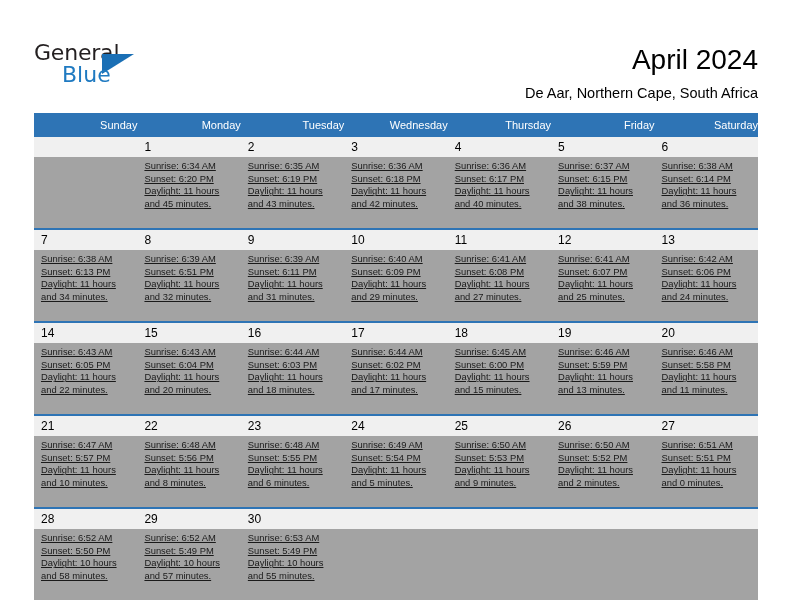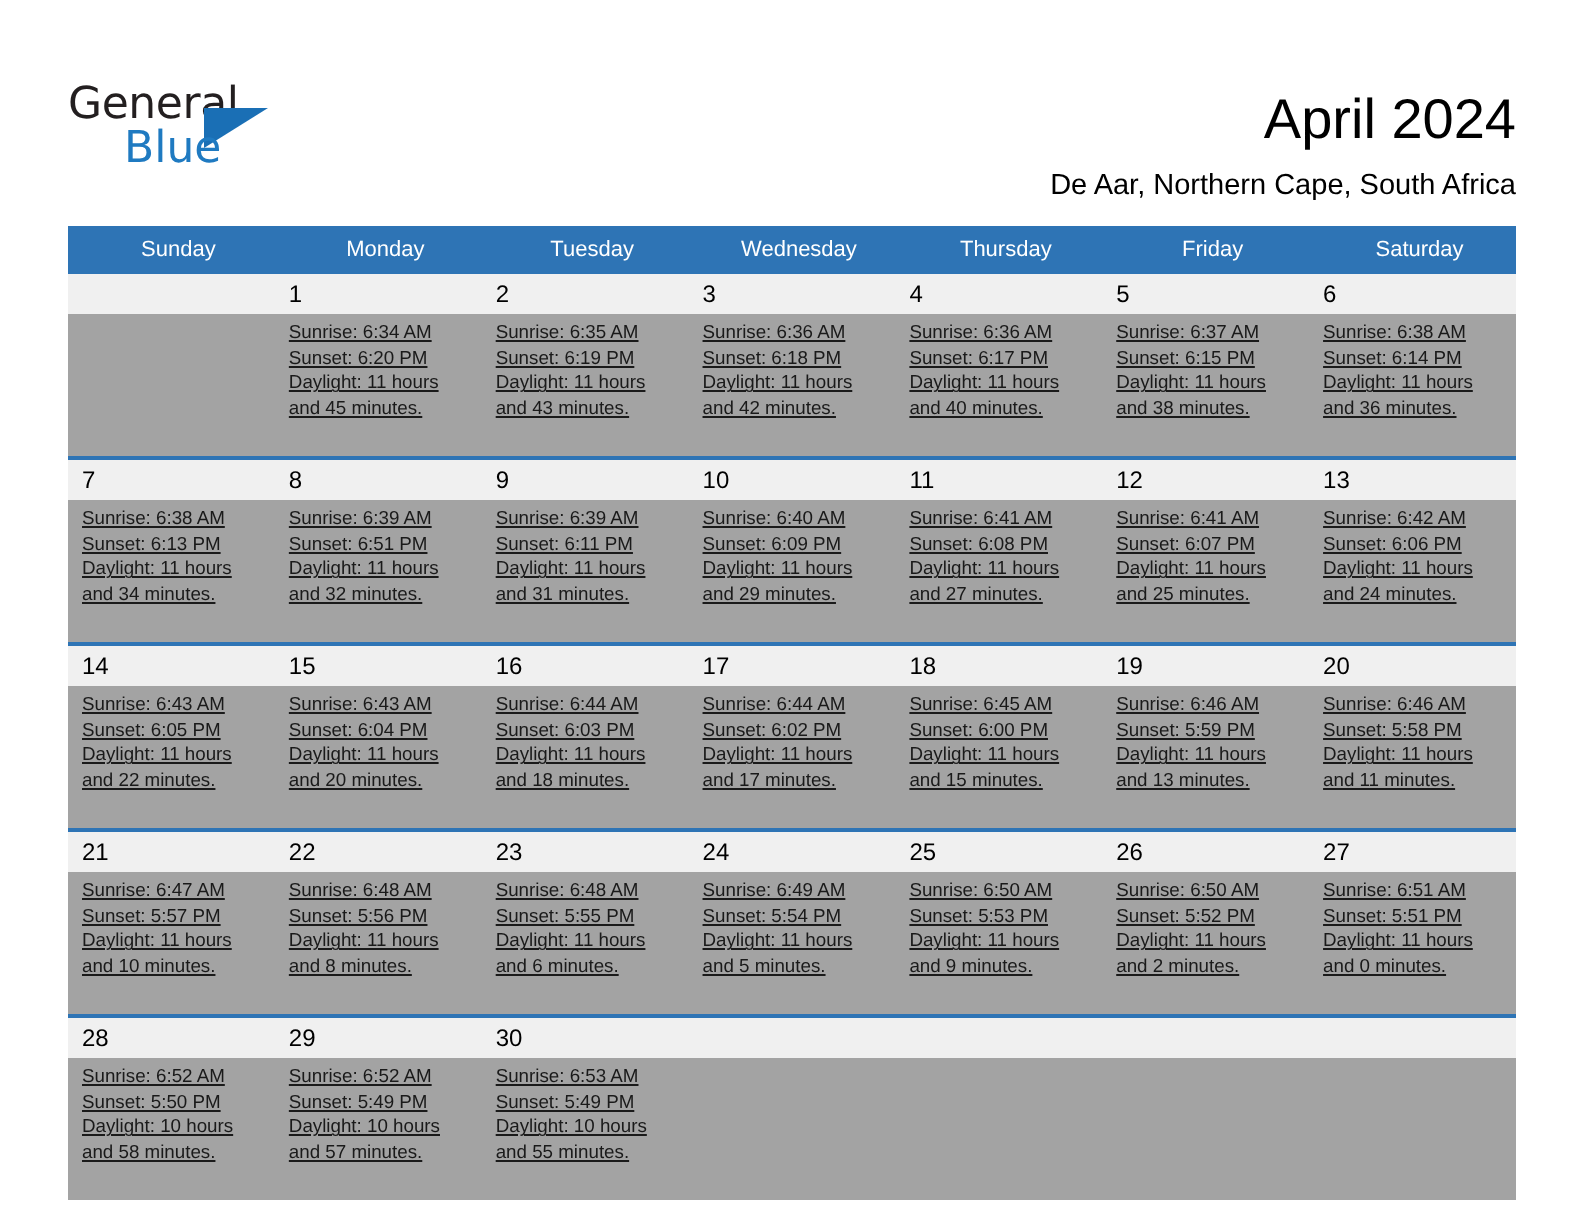--- a/index.html
+++ b/index.html
@@ -90,21 +90,21 @@
     table-layout: fixed;
     width: 724px;
   }
   table.cal col { width: 103.43px; }
 
   thead th {
     background: #2e74b5;
     color: #ffffff;
     font-size: 11px;
     font-weight: normal;
-    text-align: center;
+    text-align: right;
     padding: 6px 0 6px 7px;
     height: 12px;
     font-family: "Liberation Sans", sans-serif;
   }
 
   tr.daynum-row td {
     background: #f0f0f0;
     font-size: 12px;
     color: #000;
     padding: 3px 0 3px 7px;

